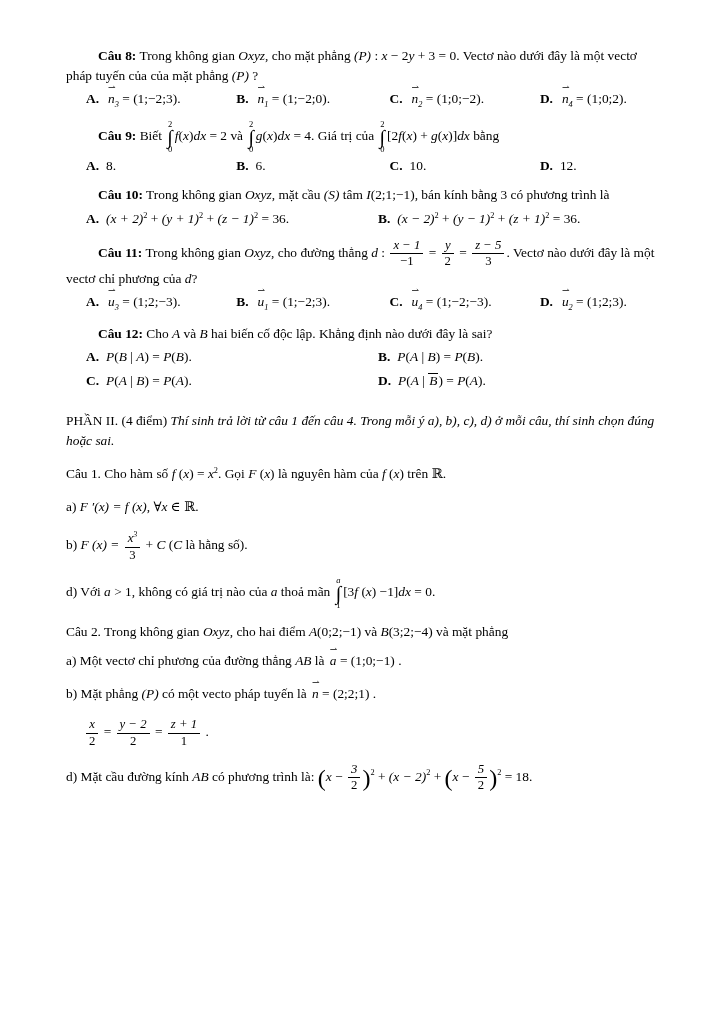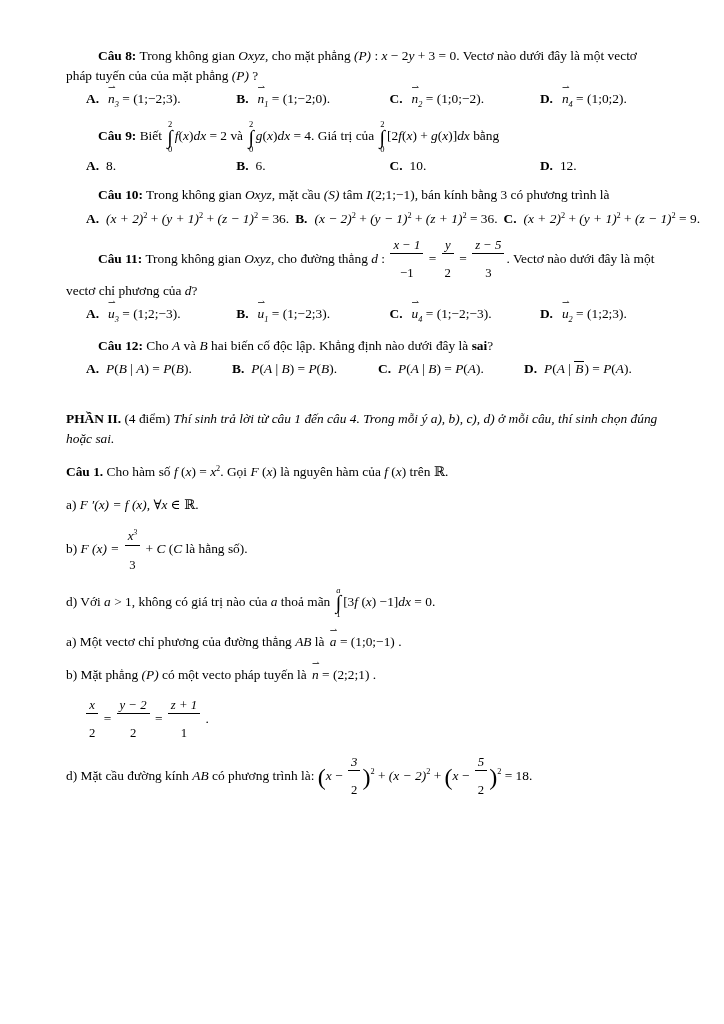--- a/index.html
+++ b/index.html
@@ -10,40 +10,40 @@
     font-family: "Liberation Serif", "DejaVu Serif", serif;
     font-size: 13.4px;
     overflow: hidden;
   }
   #doc { padding: 46px 60px 20px 66px; }
 
   .question { margin: 0 0 9px 0; }
   .q-body { margin: 0 0 3px 0; line-height: 1.5; }
   .q-label { font-weight: bold; margin-left: 32px; }
   .italic { font-style: italic; }
-  .bold { font-weight: bold; }
+  .bold { font-weight: normal; }
 
   .options { display: grid; padding-left: 20px; column-gap: 6px; row-gap: 4px; margin: 0 0 2px 0; }
   .cols-4 { grid-template-columns: 1fr 1.02fr 1fr 0.86fr; }
-  .cols-2 { grid-template-columns: 1fr 1fr 1fr 1fr; }
+  .cols-2 { grid-template-columns: 1fr 1fr; }
   .option { line-height: 1.5; white-space: nowrap; }
   .opt-label { font-weight: bold; margin-right: 7px; }
 
   .para { margin: 0 0 13px 0; line-height: 1.5; }
-  .para.section { margin-top: 30px; }
+  .para.section { margin-top: 20px; }
   .para.tight { margin-bottom: 9px; }
   .para.indent { margin-left: 18px; }
 
   sup.sup { font-size: 0.62em; }
   sub.sub { font-size: 0.62em; font-style: italic; }
 
   .frac {
     display: inline-flex; flex-direction: column;
     vertical-align: middle; text-align: center;
-    font-size: 0.95em; line-height: 1.2; margin: 0 2px; gap: 12px;
+    font-size: 0.95em; line-height: 1.2; margin: 0 2px;
   }
   .frac-n { border-bottom: 1px solid #000; padding: 0 3px; font-style: italic; }
   .frac-d { padding: 0 3px; }
 
   .integral {
     display: inline-flex; flex-direction: column; align-items: center;
     vertical-align: middle; line-height: 1; margin: 0 2px;
   }
   .int-hi, .int-lo { font-size: 8.5px; line-height: 1; }
   .int-sign { font-size: 20px; line-height: 0.8; }
@@ -88,21 +88,20 @@
         <div class="option"><span class="opt-label">B.</span><span class="opt-content"><span class="seg">6.</span></span></div>
         <div class="option"><span class="opt-label">C.</span><span class="opt-content"><span class="seg">10.</span></span></div>
         <div class="option"><span class="opt-label">D.</span><span class="opt-content"><span class="seg">12.</span></span></div>
       </div>
     </div>
     <div class="question">
       <p class="q-body"><span class="q-label">Câu 10:</span><span class="seg"> Trong không gian </span><span class="seg italic">Oxyz</span><span class="seg">, mặt cầu </span><span class="seg italic">(S)</span><span class="seg"> tâm </span><span class="seg italic">I</span><span class="seg">(2;1;−1)</span><span class="seg">, bán kính bằng 3 có phương trình là</span></p>
       <div class="options cols-2">
         <div class="option"><span class="opt-label">A.</span><span class="opt-content"><span class="seg italic">(x + 2)</span><sup class="sup">2</sup><span class="seg"> + </span><span class="seg italic">(y + 1)</span><sup class="sup">2</sup><span class="seg"> + </span><span class="seg italic">(z − 1)</span><sup class="sup">2</sup><span class="seg"> = 36.</span></span></div>
         <div class="option"><span class="opt-label">B.</span><span class="opt-content"><span class="seg italic">(x − 2)</span><sup class="sup">2</sup><span class="seg"> + </span><span class="seg italic">(y − 1)</span><sup class="sup">2</sup><span class="seg"> + </span><span class="seg italic">(z + 1)</span><sup class="sup">2</sup><span class="seg"> = 36.</span></span></div>
-        <div class="option"><span class="opt-label">C.</span><span class="opt-content"><span class="seg italic">(x + 2)</span><sup class="sup">2</sup><span class="seg"> + </span><span class="seg italic">(y + 1)</span><sup class="sup">2</sup><span class="seg"> + </span><span class="seg italic">(z − 1)</span><sup class="sup">2</sup><span class="seg"> = 9.</span></span></div>
       </div>
     </div>
     <div class="question">
       <p class="q-body"><span class="q-label">Câu 11:</span><span class="seg"> Trong không gian </span><span class="seg italic">Oxyz</span><span class="seg">, cho đường thẳng </span><span class="seg italic">d</span><span class="seg"> : </span><span class="frac">
           <span class="frac-n">x − 1</span>
           <span class="frac-d">−1</span>
         </span><span class="seg"> = </span><span class="frac">
           <span class="frac-n">y</span>
           <span class="frac-d">2</span>
         </span><span class="seg"> = </span><span class="frac">
@@ -130,20 +129,21 @@
     <p class="para"><span class="seg">a) </span><span class="seg italic">F ′(x) = f (x)</span><span class="seg">, ∀</span><span class="seg italic">x</span><span class="seg"> ∈ ℝ.</span></p>
     <p class="para"><span class="seg">b) </span><span class="seg italic">F (x) = </span><span class="frac">
         <span class="frac-n"><span class="seg italic">x</span><sup class="sup">3</sup></span>
         <span class="frac-d">3</span>
       </span><span class="seg"> + </span><span class="seg italic">C</span><span class="seg"> (</span><span class="seg italic">C</span><span class="seg"> là hằng số).</span></p>
     <p class="para"><span class="seg">d) Với </span><span class="seg italic">a</span><span class="seg"> &gt; 1, không có giá trị nào của </span><span class="seg italic">a</span><span class="seg"> thoả mãn </span><span class="integral">
         <span class="int-hi italic">a</span>
         <span class="int-sign">∫</span>
         <span class="int-lo">1</span>
       </span><span class="seg">[3</span><span class="seg italic">f</span><span class="seg"> (</span><span class="seg italic">x</span><span class="seg">) −1]</span><span class="seg italic">dx</span><span class="seg"> = 0.</span></p>
+    <p class="para tight"><span class="seg bold">Câu 2.</span><span class="seg"> Trong không gian </span><span class="seg italic">Oxyz</span><span class="seg">, cho hai điểm </span><span class="seg italic">A</span><span class="seg">(0;2;−1)</span><span class="seg"> và </span><span class="seg italic">B</span><span class="seg">(3;2;−4)</span><span class="seg"> và mặt phẳng</span></p>
     <p class="para"><span class="seg">a) Một vectơ chỉ phương của đường thẳng </span><span class="seg italic">AB</span><span class="seg"> là </span><span class="vec"><span class="vec-arrow">⇀</span><span class="vec-letter">a</span></span><span class="seg"> = (1;0;−1) .</span></p>
     <p class="para"><span class="seg">b) Mặt phẳng </span><span class="seg italic">(P)</span><span class="seg"> có một vecto pháp tuyến là </span><span class="vec"><span class="vec-arrow">⇀</span><span class="vec-letter">n</span></span><span class="seg"> = (2;2;1) .</span></p>
     <p class="para indent"><span class="frac">
         <span class="frac-n">x</span>
         <span class="frac-d">2</span>
       </span><span class="seg"> = </span><span class="frac">
         <span class="frac-n">y − 2</span>
         <span class="frac-d">2</span>
       </span><span class="seg"> = </span><span class="frac">
         <span class="frac-n">z + 1</span>

